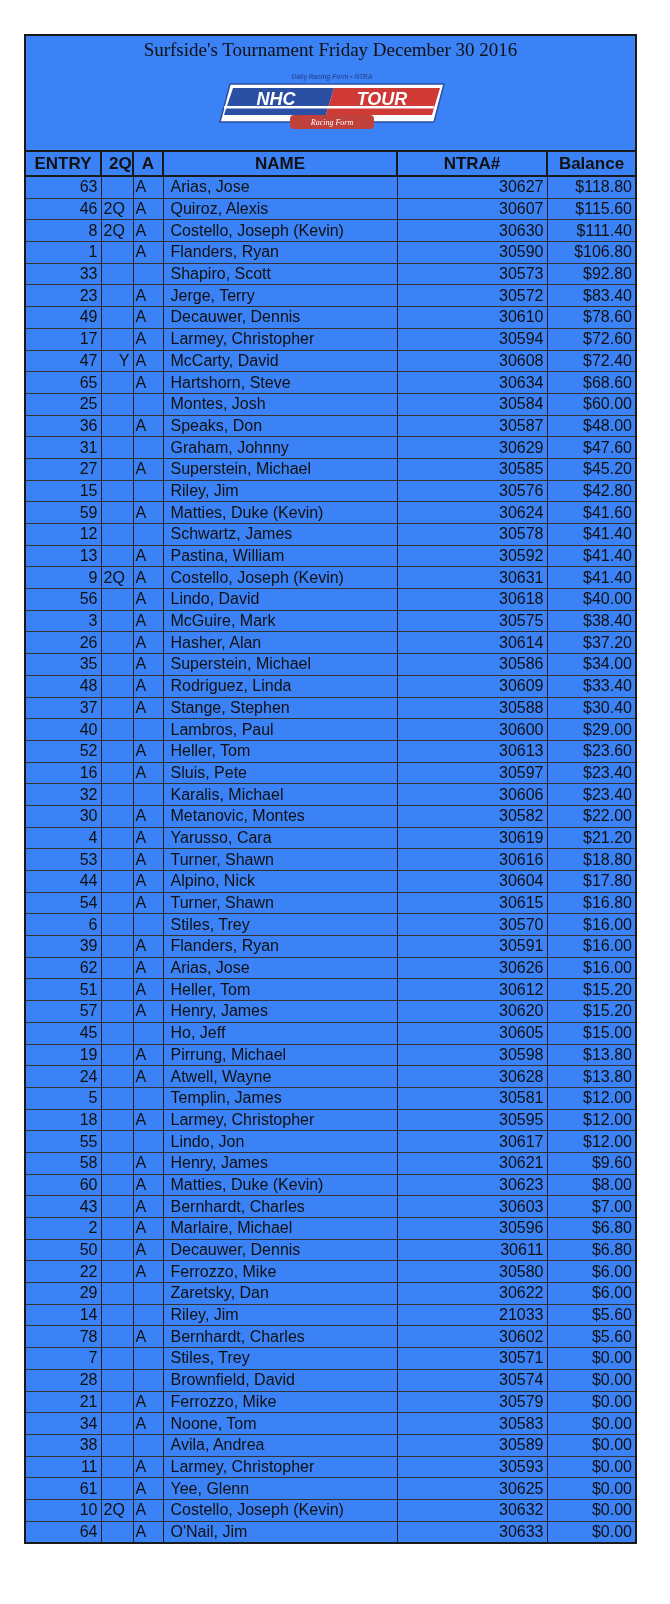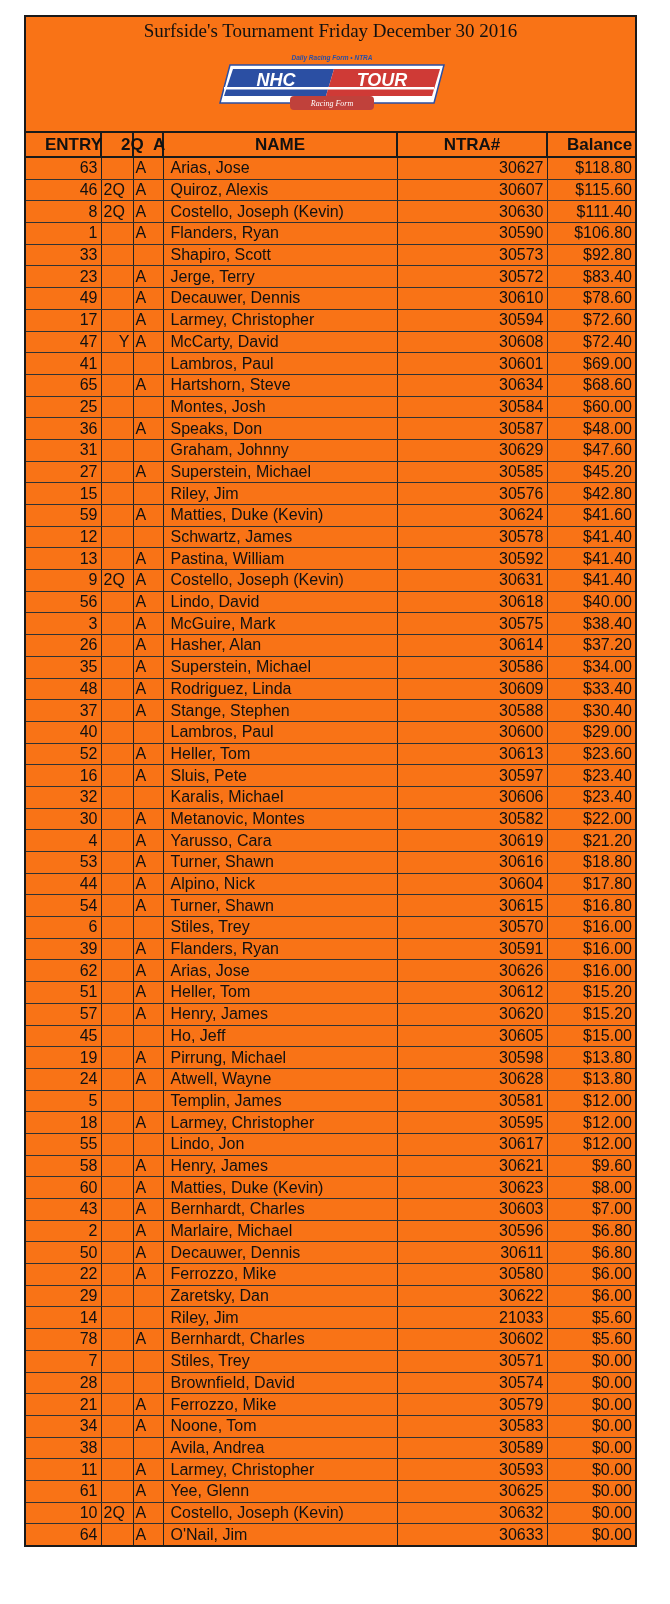--- a/index.html
+++ b/index.html
@@ -1,36 +1,36 @@
 <!DOCTYPE html>
 <html><head>
 <meta charset="utf-8">
 <style>
   html, body { margin: 0; padding: 0; background: #ffffff; }
   body { width: 670px; height: 1604px; position: relative; font-family: "Liberation Sans", sans-serif; color: #111; }
   .sheet {
-    position: absolute; left: 24px; top: 15px; width: 609px;
+    position: absolute; left: 24px; top: 34px; width: 609px;
     border: 2px solid #1a1a1a; border-bottom: 2px solid #1a1a1a;
-    background: #f97316;
+    background: #3b82f6;
   }
   .title-area { height: 114px; position: relative; border-bottom: 2px solid #1a1a1a; }
   .title {
     position: absolute; left: 0; right: 0; top: 3px; text-align: center;
     font-family: "Liberation Serif", serif; font-size: 19px; color: #111;
   }
   .logo { position: absolute; left: 190px; top: 36px; width: 232px; height: 62px; }
   table { border-collapse: collapse; width: 609px; table-layout: fixed; }
   col.c-entry { width: 75px; }
   col.c-2q { width: 32px; }
   col.c-a { width: 30px; }
   col.c-name { width: 234px; }
   col.c-card { width: 150px; }
   col.c-bal { width: 88px; }
   th {
-    font-weight: bold; font-size: 17px; height: 23px; padding: 0 19px;
+    font-weight: bold; font-size: 17px; height: 23px; padding: 0 7px;
     border-right: 2px solid #1a1a1a; border-bottom: 2px solid #1a1a1a;
     text-align: center; line-height: 22px;
   }
   th:last-child, td:last-child { border-right: none; }
   td {
     font-size: 16px; height: 20.7px; line-height: 20px; padding: 0 3px;
     border-right: 1.5px solid #222; border-bottom: 1px solid #333;
     white-space: nowrap; overflow: hidden;
   }
   tr:last-child td { border-bottom: none; }
@@ -146,28 +146,20 @@
         </tr>
         <tr>
           <td class="num">47</td>
           <td class="q right">Y</td>
           <td class="l a">A</td>
           <td class="l name">McCarty, David</td>
           <td class="num">30608</td>
           <td class="num">$72.40</td>
         </tr>
         <tr>
-          <td class="num">41</td>
-          <td class="q"></td>
-          <td class="l a"></td>
-          <td class="l name">Lambros, Paul</td>
-          <td class="num">30601</td>
-          <td class="num">$69.00</td>
-        </tr>
-        <tr>
           <td class="num">65</td>
           <td class="q"></td>
           <td class="l a">A</td>
           <td class="l name">Hartshorn, Steve</td>
           <td class="num">30634</td>
           <td class="num">$68.60</td>
         </tr>
         <tr>
           <td class="num">25</td>
           <td class="q"></td>

